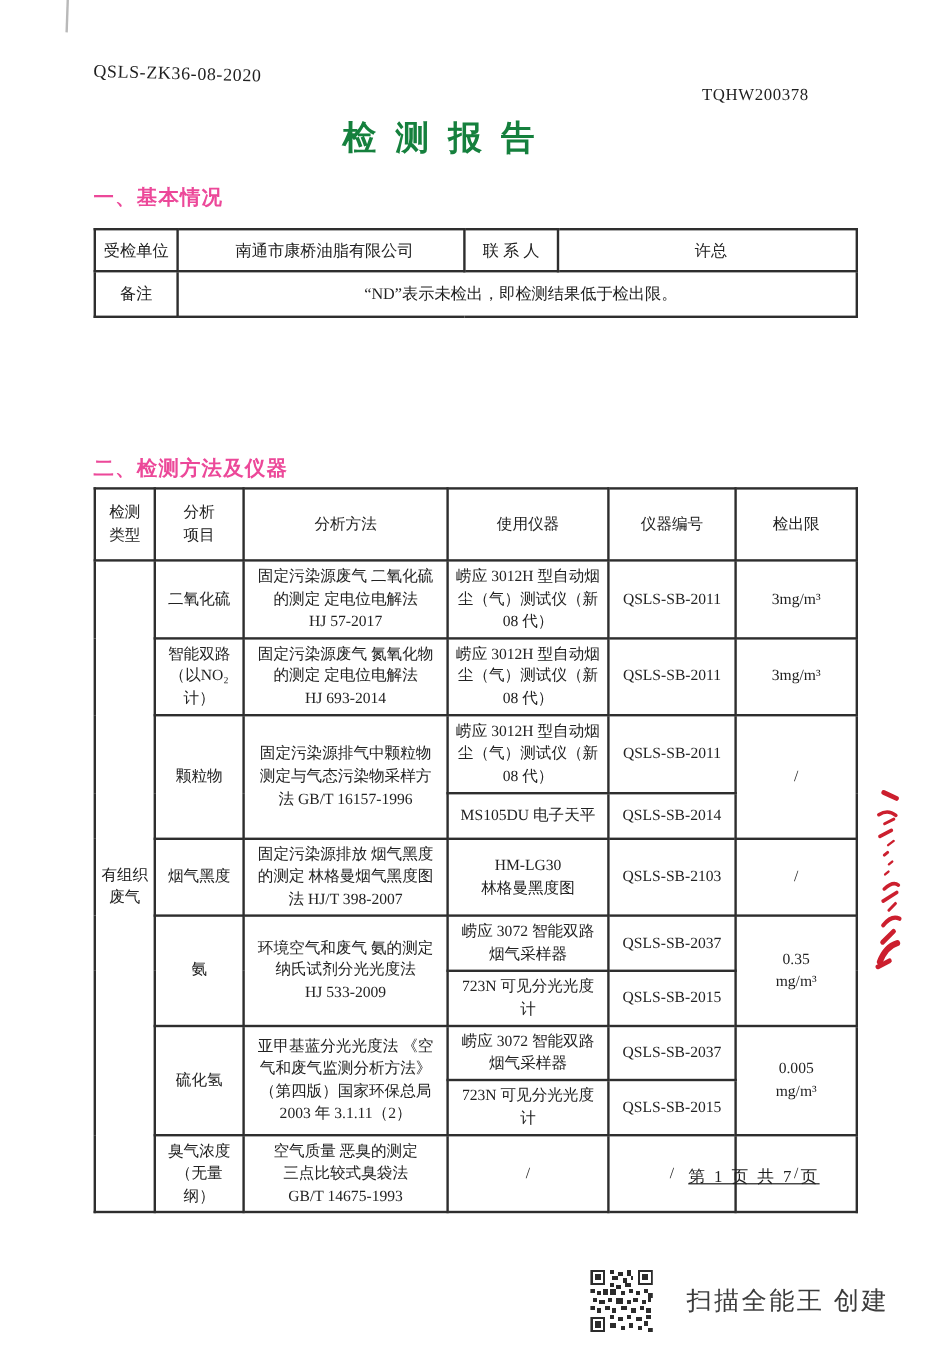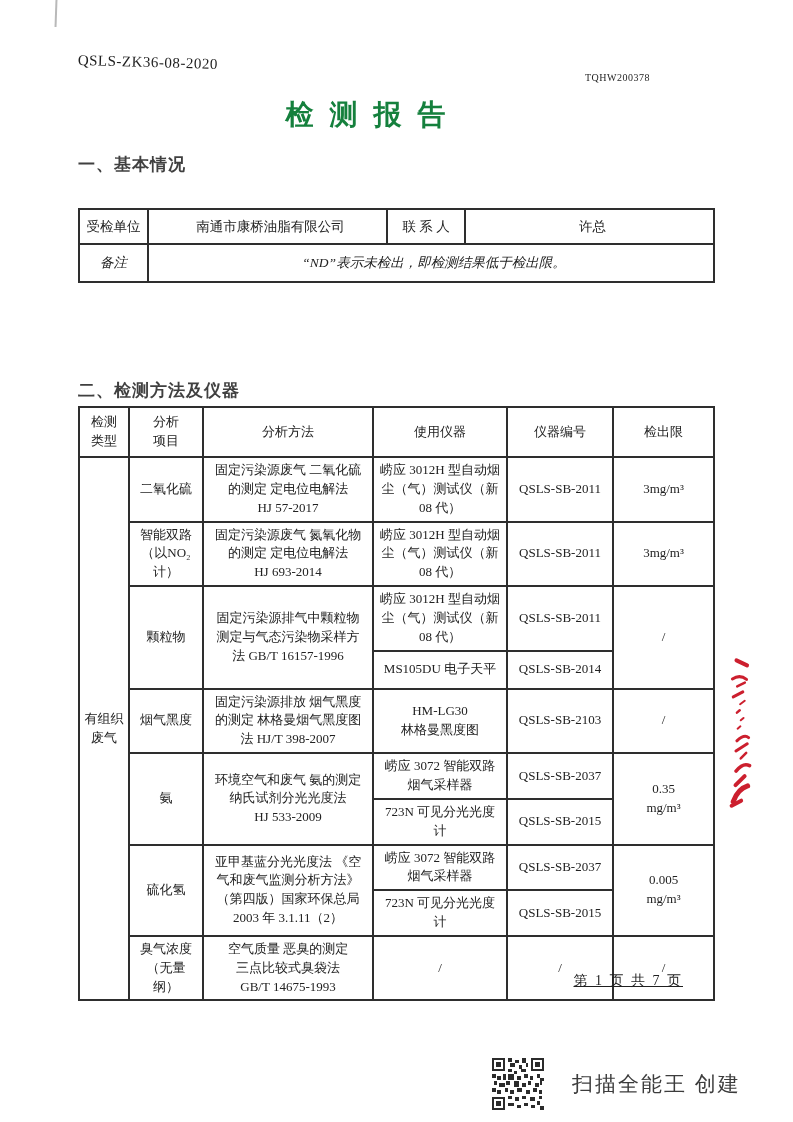--- a/index.html
+++ b/index.html
@@ -15,56 +15,56 @@
     position: absolute; left: 55px; top: 0; width: 2px; height: 27px;
     background: #b9b9b9; transform: rotate(2deg);
   }
   .doc-number {
     position: absolute; left: 78px; top: 52px;
     font-size: 15px; letter-spacing: 0.5px; transform: rotate(1.6deg);
     transform-origin: left top;
   }
   .report-number {
     position: absolute; left: 585px; top: 72px;
-    font-size: 10px; letter-spacing: 0.5px;
+    font-size: 14px; letter-spacing: 0.5px;
   }
   .report-title {
     position: absolute; left: 48px; top: 96px; width: 635px;
     text-align: center; font-size: 28px; font-weight: bold;
     letter-spacing: 16px; text-indent: 16px; color: #15803d;
   }
   .section-heading {
     position: absolute; left: 78px;
-    font-size: 17px; font-weight: bold; color: #404040;
+    font-size: 17px; font-weight: bold; color: #ec4899;
     letter-spacing: 1px;
   }
   #section1-heading { top: 153px; }
   #section2-heading { top: 379px; }
 
   table {
     border-collapse: collapse; table-layout: fixed;
     position: absolute; left: 78px; width: 635px;
     font-size: 13px; color: #222;
   }
-  #basic-table { top: 208px; }
+  #basic-table { top: 190px; }
   #method-table { top: 406px; }
   td, th {
     border: 2px solid #2e2e2e;
     text-align: center; vertical-align: middle;
     white-space: pre-line;
     padding: 3px 4px;
     font-weight: normal;
     line-height: 1.45;
   }
   #basic-table { font-size: 13.5px; }
   #basic-table td.value-cell { text-align: center; padding-left: 10px; }
   #basic-table tr { height: 35px; }
-  #basic-table tr.note-row { height: 38px; font-style: italic; }
-
-  #method-table tr.hdr       { height: 50px; }
+  #basic-table tr.note-row { height: 38px; }
+
+  #method-table tr.hdr       { height: 60px; }
   #method-table tr.r-so2     { height: 60px; }
   #method-table tr.r-nox     { height: 58px; }
   #method-table tr.r-pm1     { height: 64px; }
   #method-table tr.r-pm2     { height: 38px; }
   #method-table tr.r-smoke   { height: 56px; }
   #method-table tr.r-nh1     { height: 40px; }
   #method-table tr.r-nh2     { height: 42px; }
   #method-table tr.r-h2s1    { height: 42px; }
   #method-table tr.r-h2s2    { height: 42px; }
   #method-table tr.r-odor    { height: 62px; margin-top: 27px; }

